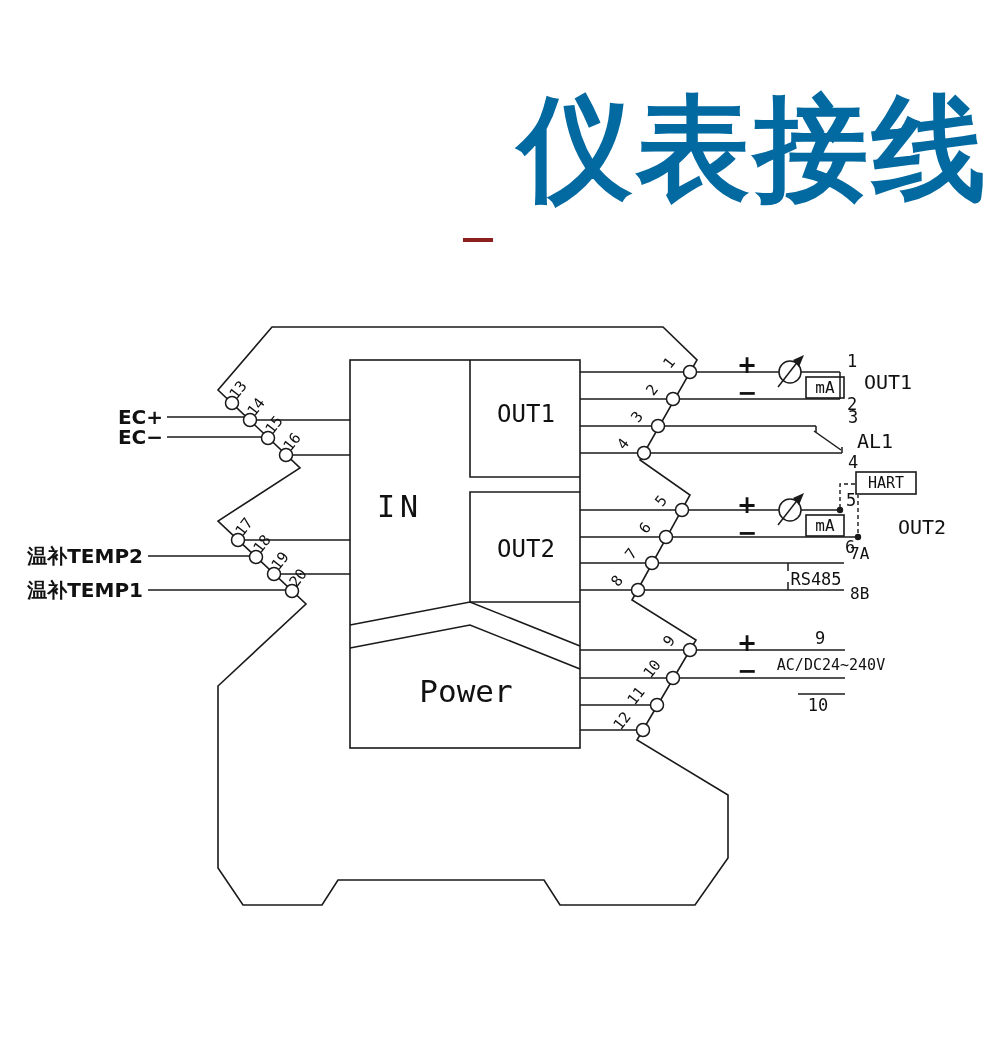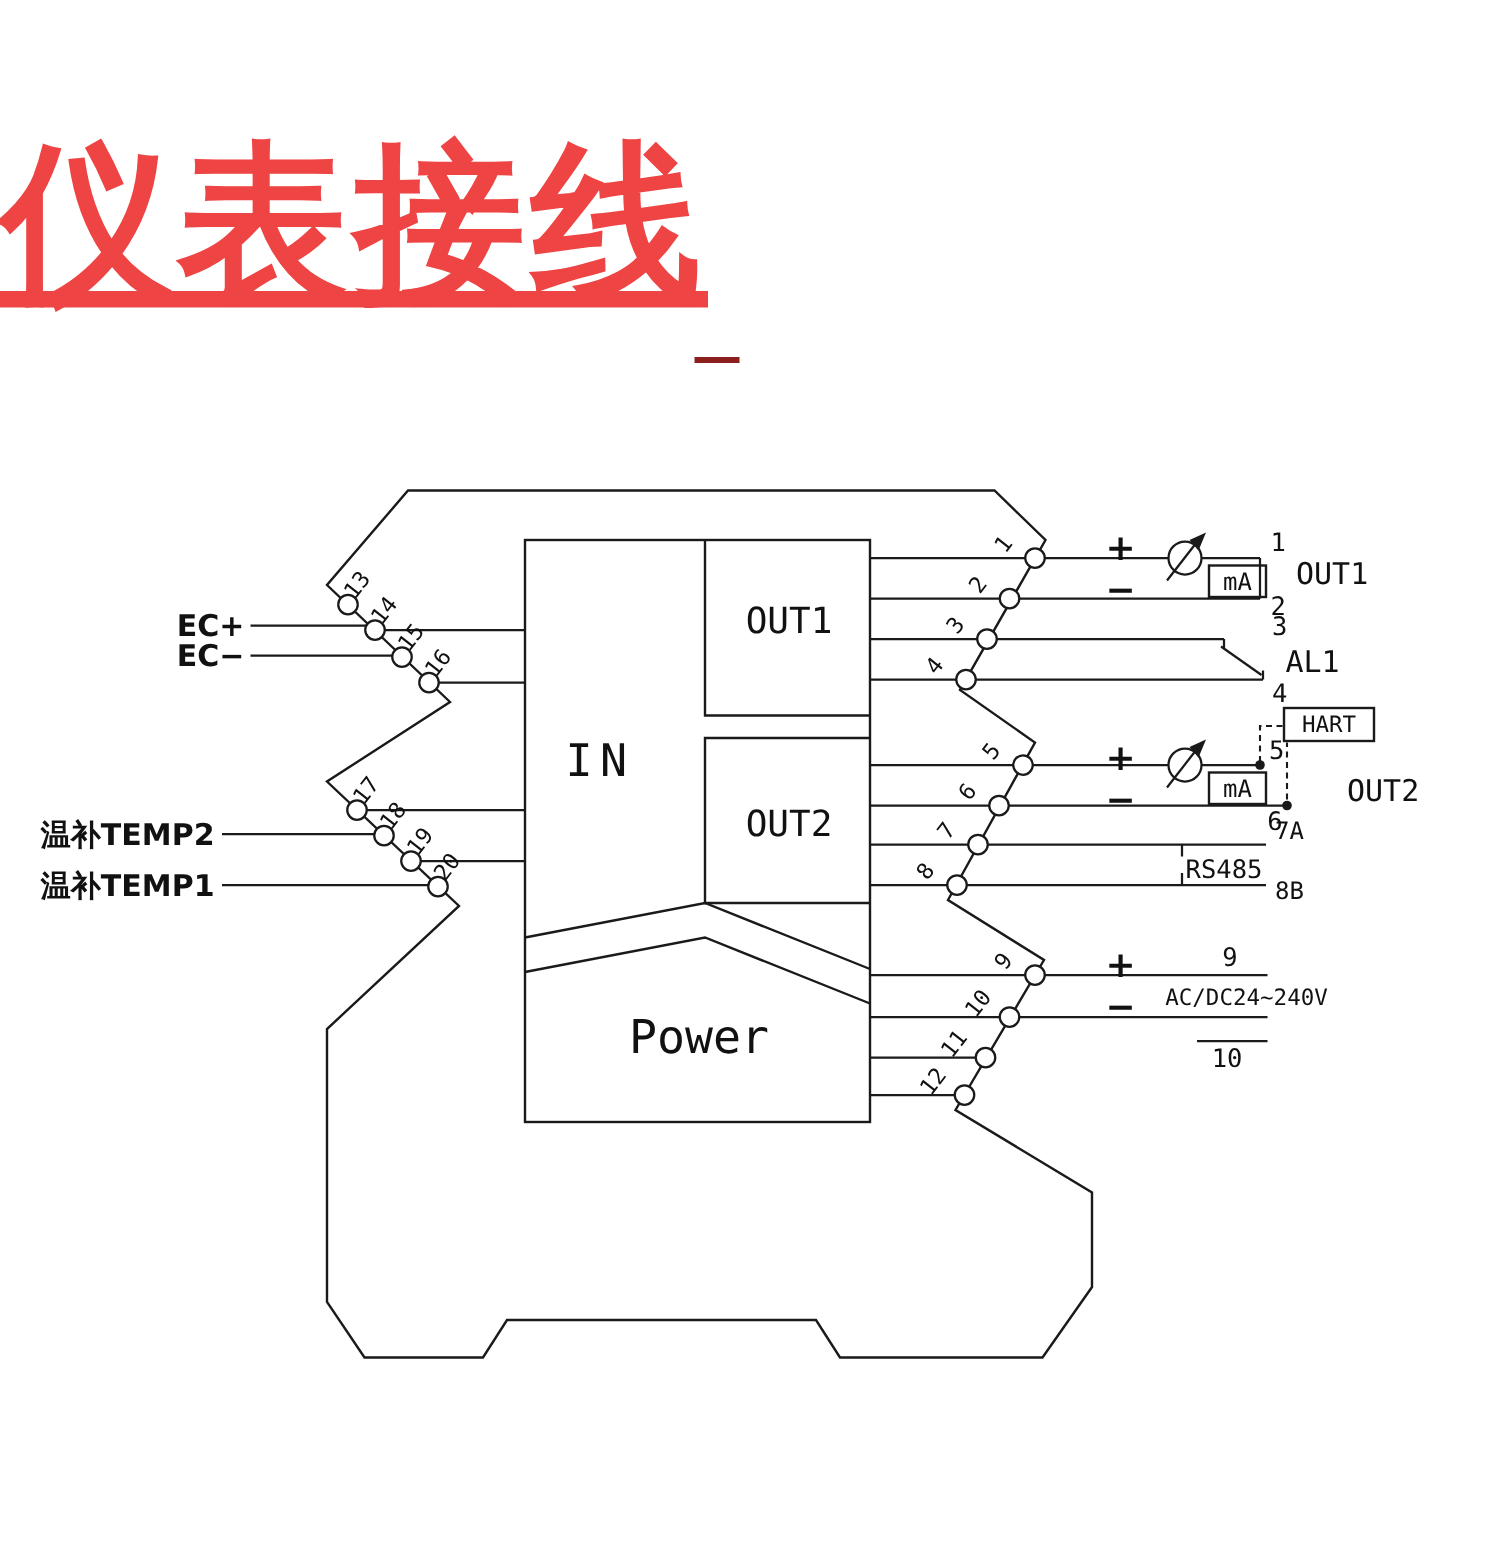--- a/index.html
+++ b/index.html
@@ -1,20 +1,20 @@
 <!DOCTYPE html>
 <html><head>
 <meta charset="utf-8">
 <style>
   html,body{margin:0;padding:0;background:#ffffff;}
   body{width:990px;height:1044px;position:relative;overflow:hidden;
        font-family:"DejaVu Sans","Liberation Sans",sans-serif;}
   .page-title{
-    position:absolute;top:86px;left:0;width:100%;text-align:left;
-    font-size:114px;font-weight:900;color:#ef4444;letter-spacing:4px;line-height:1.1;text-decoration:underline;
+    position:absolute;top:86px;left:0;width:100%;text-align:right;
+    font-size:114px;font-weight:900;color:#0369a1;letter-spacing:4px;line-height:1.1;
   }
   .title-divider{
     position:absolute;top:238px;left:463px;width:30px;height:4px;background:#8e1f1f;
   }
   svg{position:absolute;left:0;top:0;}
   .ln{stroke:#1a1a1a;stroke-width:1.6;fill:none;stroke-linejoin:miter;}
   .wire{stroke:#1a1a1a;stroke-width:1.5;fill:none;}
   .dash{stroke:#1a1a1a;stroke-width:1.4;fill:none;stroke-dasharray:4 3;}
   .term{fill:#ffffff;stroke:#1a1a1a;stroke-width:1.5;}
   .dot{fill:#1a1a1a;stroke:none;}

